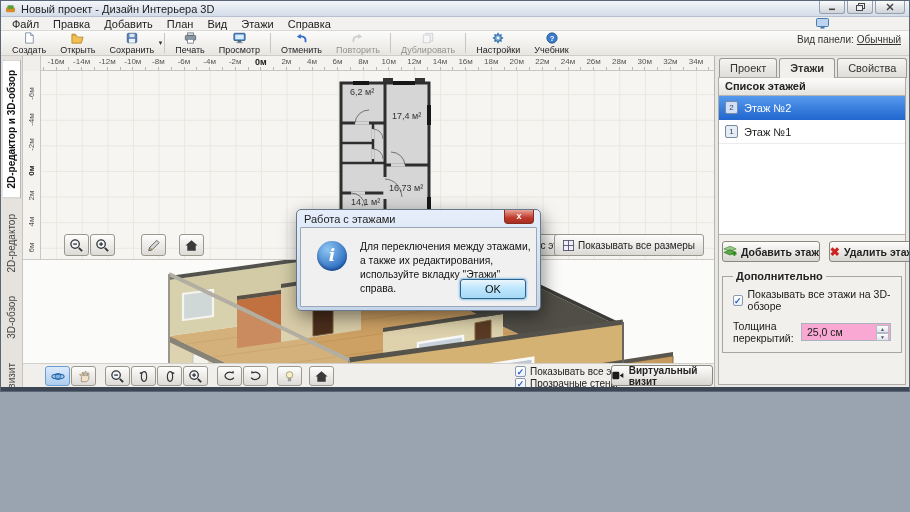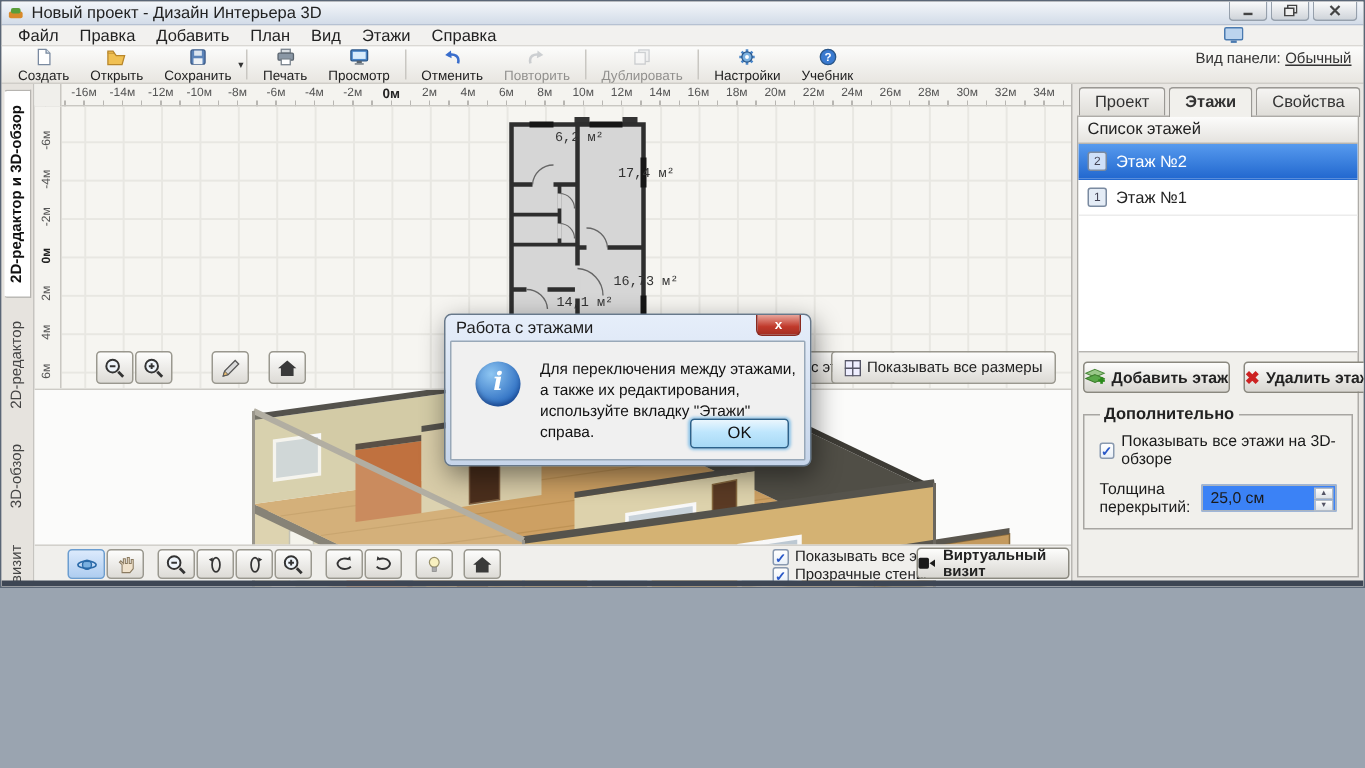--- a/index.html
+++ b/index.html
@@ -57,21 +57,21 @@
   .htick.bold{font-weight:bold;font-size:9px;color:#222;}
   .view2d{position:absolute;left:0;top:15px;right:0;height:188px;overflow:hidden;}
   .ruler-v{position:absolute;left:0;top:0;width:18px;bottom:0;background:#f4f3ef;
     border-right:1px solid #c9c7c2;z-index:3;}
   .vtick{position:absolute;left:0;width:16px;text-align:center;font-size:8px;color:#555;transform:rotate(-90deg);}
   .vtick.bold{font-weight:bold;color:#222;}
   .grid2d{position:absolute;left:18px;top:0;right:0;bottom:0;background-color:#f6f5f1;
     background-image:linear-gradient(#e8e7e2 1px,transparent 1px),linear-gradient(90deg,#e8e7e2 1px,transparent 1px);
     background-size:25.6px 25.6px;background-position:15.2px 23.2px;}
   .plan-svg{position:absolute;left:296px;top:6px;}
-  .room-label{position:absolute;font-family:Liberation Mono, monospace;font-size:9px;color:#333;white-space:nowrap;margin-left:20px;}
+  .room-label{position:absolute;font-family:Liberation Sans, sans-serif;font-size:9px;color:#333;white-space:nowrap;}
   .sbtn{position:absolute;width:25px;height:22px;background:linear-gradient(#fdfdfc,#dddbd6);
     border:1px solid #9a988f;border-radius:3px;display:flex;align-items:center;justify-content:center;}
   .wide-btn{position:absolute;height:22px;background:linear-gradient(#fdfdfc,#dcdad5);
     border:1px solid #9a988f;border-radius:3px;display:flex;align-items:center;justify-content:center;
     font-size:10px;color:#222;padding:0 8px;gap:4px;white-space:nowrap;}
   
   .view3d{position:absolute;left:0;top:203px;right:0;bottom:0;background:#fbfbfa;border-top:1px solid #cdcbc6;overflow:hidden;}
   .house{position:absolute;left:0;top:0;}
   .bottombar{position:absolute;left:0;right:0;bottom:4px;height:24px;background:#f0efec;border-top:1px solid #d2d0cb;}
   .bbtn{position:absolute;top:2px;width:25px;height:20px;background:linear-gradient(#fdfdfc,#dddbd6);
@@ -85,37 +85,37 @@
     display:flex;align-items:center;justify-content:center;gap:5px;font-size:10px;font-weight:bold;color:#222;}
   .bottom-edge{position:absolute;left:0;right:0;bottom:0;height:4px;background:#3d4654;z-index:30;}
   
   .right-panel{position:absolute;right:0;top:55px;width:195px;bottom:0;background:#e9e7e3;border-left:1px solid #b9b7b3;}
   .rp-tabs{position:absolute;left:4px;top:2px;right:2px;height:20px;display:flex;}
   .rtab{padding:3px 10px 2px;font-size:11px;color:#333;background:linear-gradient(#f6f5f3,#dedcd7);
     border:1px solid #9a9894;border-bottom:none;border-radius:3px 3px 0 0;margin-right:2px;height:20px;}
   .rtab.active{background:#f1f0ec;font-weight:bold;position:relative;z-index:2;}
   .rp-box{position:absolute;left:3px;right:3px;top:21px;bottom:6px;background:#f1f0ec;border:1px solid #aeaca8;}
   .list-header{height:18px;background:linear-gradient(#fcfcfb,#e5e3df);border-bottom:1px solid #b6b4b0;
-    font-weight:normal;font-size:11px;padding:2px 0 12px 6px;color:#222;}
+    font-weight:bold;font-size:11px;padding:2px 0 12px 6px;color:#222;}
   .floor-list{height:139px;background:#fff;border-bottom:1px solid #b6b4b0;}
   .fl-item{height:24px;display:flex;align-items:center;padding-left:4px;border-bottom:1px solid #ececec;color:#222;}
   .fl-item.selected{background:linear-gradient(#569aee,#2268cf);color:#fff;border-bottom-color:#2268cf;}
   .flicon{width:13px;height:13px;border:1px solid #7a8aa0;background:#e4ecf6;border-radius:2px;
     font-size:8px;line-height:11px;text-align:center;color:#445;margin:0 6px 0 2px;}
   .fl-item.selected .flicon{background:#cfe0f8;}
   .fl-buttons{display:flex;gap:9px;padding:6px 3px 5px;}
   .fbtn{flex:1;height:21px;background:linear-gradient(#fdfdfc,#d8d6d1);border:1px solid #8a887f;border-radius:3px;
     display:flex;align-items:center;justify-content:center;gap:4px;font-size:10.5px;font-weight:bold;color:#222;white-space:nowrap;}
   .del-x{color:#cc2222;font-size:12px;font-weight:bold;line-height:10px;}
   fieldset.extra{margin:3px 3px 0;border:1px solid #a8a6a2;padding:3px 10px 8px;}
   fieldset.extra legend{font-weight:bold;font-size:11px;padding:0 3px;color:#222;}
   .extra-cb{display:flex;align-items:center;gap:5px;margin:3px 0 8px;font-size:10.5px;}
   .thick-row{display:flex;align-items:center;font-size:10.5px;}
   .thick-row .tl{flex:1;}
-  .spin{width:90px;height:18px;border:1px solid #aab4c0;background:#3b82f6;position:relative;
+  .spin{width:90px;height:18px;border:1px solid #aab4c0;background:#f9a8d4;position:relative;
     font-size:10.5px;padding:2px 16px 0 5px;}
   .spin .arrows{position:absolute;right:1px;top:1px;bottom:1px;width:13px;display:flex;flex-direction:column;}
   .sa{flex:1;background:linear-gradient(#fdfdfc,#dfe3e8);border:1px solid #b4bcc6;
     font-size:5px;line-height:6px;text-align:center;color:#556;}
   
   .dialog{position:absolute;left:295px;top:208px;width:245px;z-index:50;
     background:linear-gradient(#e6eefa,#c6d5ea);border:1px solid #67788a;border-radius:5px;
     padding:0 3px 3px;box-shadow:2px 6px 18px rgba(0,0,0,.45);}
   .dlg-title{height:17px;display:flex;align-items:center;padding-left:4px;font-size:11px;color:#1c1c1c;}
   .dlg-close{position:absolute;top:0;right:6px;width:30px;height:14px;

